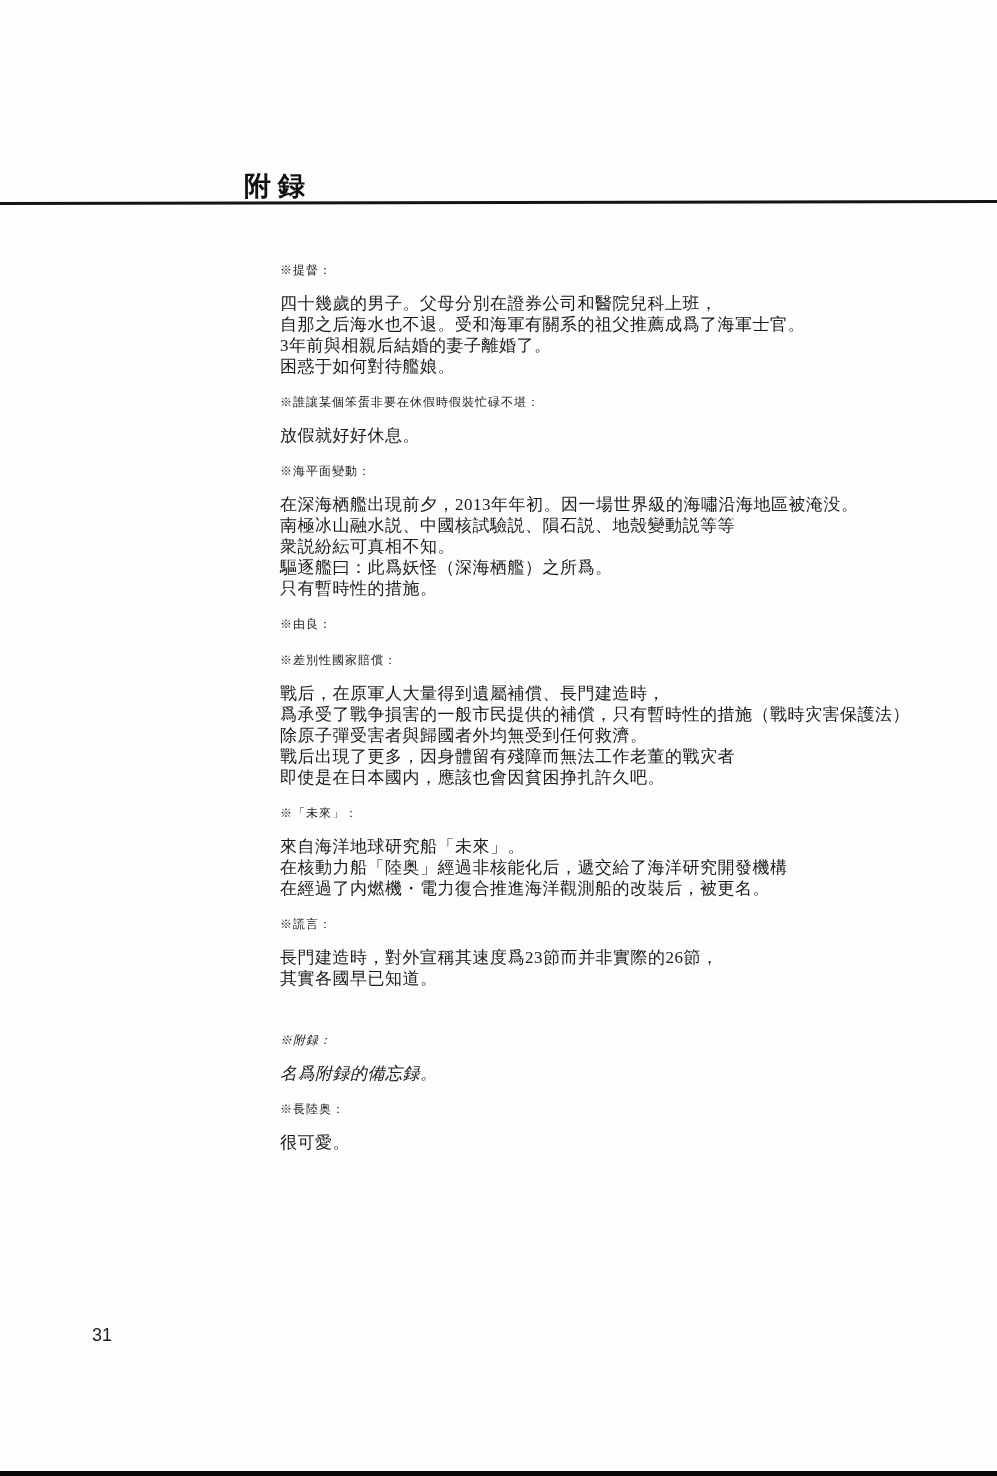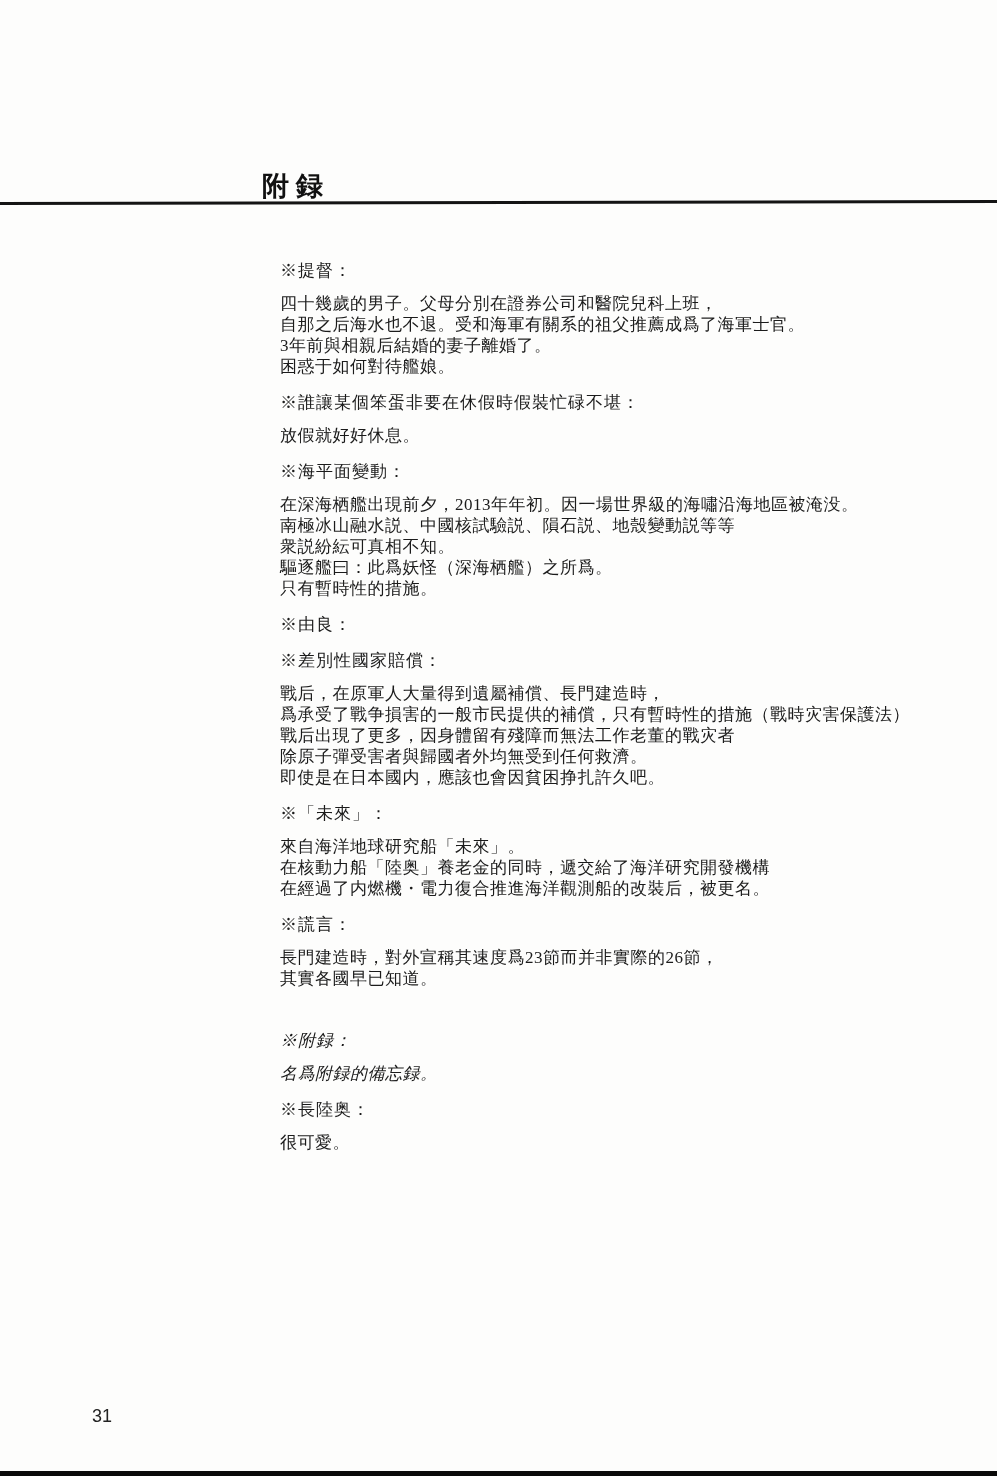--- a/index.html
+++ b/index.html
@@ -14,21 +14,21 @@
     overflow: hidden;
     font-family: "Liberation Serif", "DejaVu Serif", serif;
     color: #1b1b1b;
   }
   .page {
     position: absolute;
     inset: 0;
   }
   .doc-header {
     position: absolute;
-    left: 262px;
+    left: 244px;
     top: 168px;
     font-size: 27px;
     font-weight: bold;
     letter-spacing: 7px;
     color: #111;
   }
   .header-rule {
     position: absolute;
     left: 0;
     top: 201px;
@@ -40,40 +40,40 @@
   .content {
     position: absolute;
     left: 280px;
     top: 203px;
     width: 660px;
     padding-top: 42px;
   }
   .section { }
   .heading {
     margin-top: 15px;
-    font-size: 17px;
+    font-size: 12px;
     line-height: 21px;
     letter-spacing: 1px;
     white-space: nowrap;
   }
   .body {
     margin-top: 12px;
   }
   .line {
     font-size: 17px;
     line-height: 21px;
     letter-spacing: 0.5px;
     white-space: nowrap;
   }
   
   .section:nth-child(8) { margin-top: 41px; font-style: italic; }
   .page-number {
     position: absolute;
     left: 92px;
-    top: 1406px;
+    top: 1325px;
     font-family: "Liberation Sans", "DejaVu Sans", sans-serif;
     font-size: 18px;
     color: #222;
   }
   .scan-edge-bottom {
     position: absolute;
     left: 0;
     bottom: 0;
     width: 997px;
     height: 5px;
@@ -116,30 +116,30 @@
         </div>
       </div>
       <div class="section">
         <div class="heading">※由良：</div>
       </div>
       <div class="section">
         <div class="heading">※差別性國家賠償：</div>
         <div class="body">
           <div class="line">戰后，在原軍人大量得到遺屬補償、長門建造時，</div>
           <div class="line">爲承受了戰争損害的一般市民提供的補償，只有暫時性的措施（戰時灾害保護法）</div>
+          <div class="line">除原子彈受害者與歸國者外均無受到任何救濟。</div>
           <div class="line">戰后出現了更多，因身體留有殘障而無法工作老董的戰灾者</div>
-          <div class="line">除原子彈受害者與歸國者外均無受到任何救濟。</div>
           <div class="line">即使是在日本國内，應該也會因貧困挣扎許久吧。</div>
         </div>
       </div>
       <div class="section">
         <div class="heading">※「未來」：</div>
         <div class="body">
           <div class="line">來自海洋地球研究船「未來」。</div>
-          <div class="line">在核動力船「陸奥」養老金的同時，遞交給了海洋研究開發機構</div>
+          <div class="line">在核動力船「陸奥」經過非核能化后，遞交給了海洋研究開發機構</div>
           <div class="line">在經過了内燃機・電力復合推進海洋觀測船的改裝后，被更名。</div>
         </div>
       </div>
       <div class="section">
         <div class="heading">※謊言：</div>
         <div class="body">
           <div class="line">長門建造時，對外宣稱其速度爲23節而并非實際的26節，</div>
           <div class="line">其實各國早已知道。</div>
         </div>
       </div>

